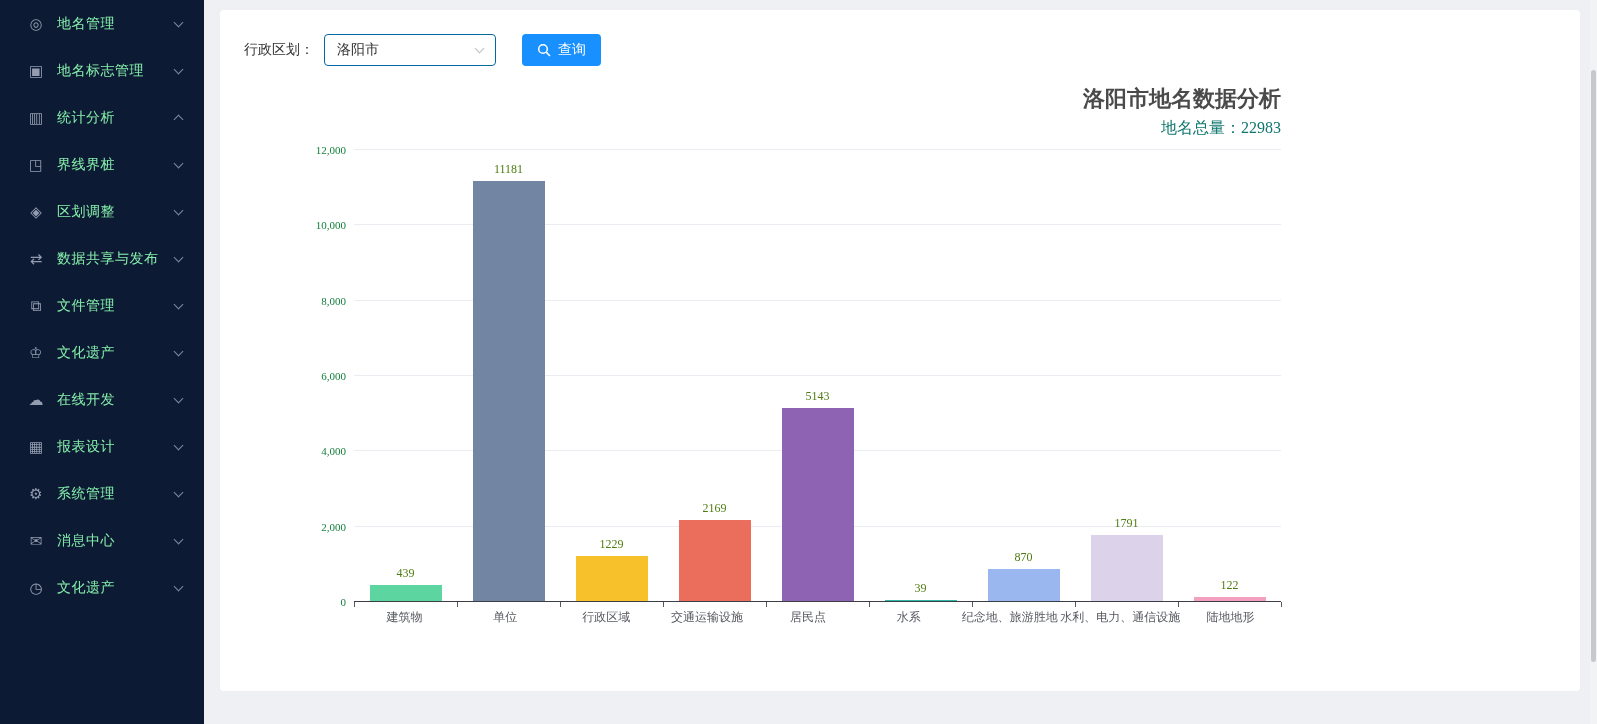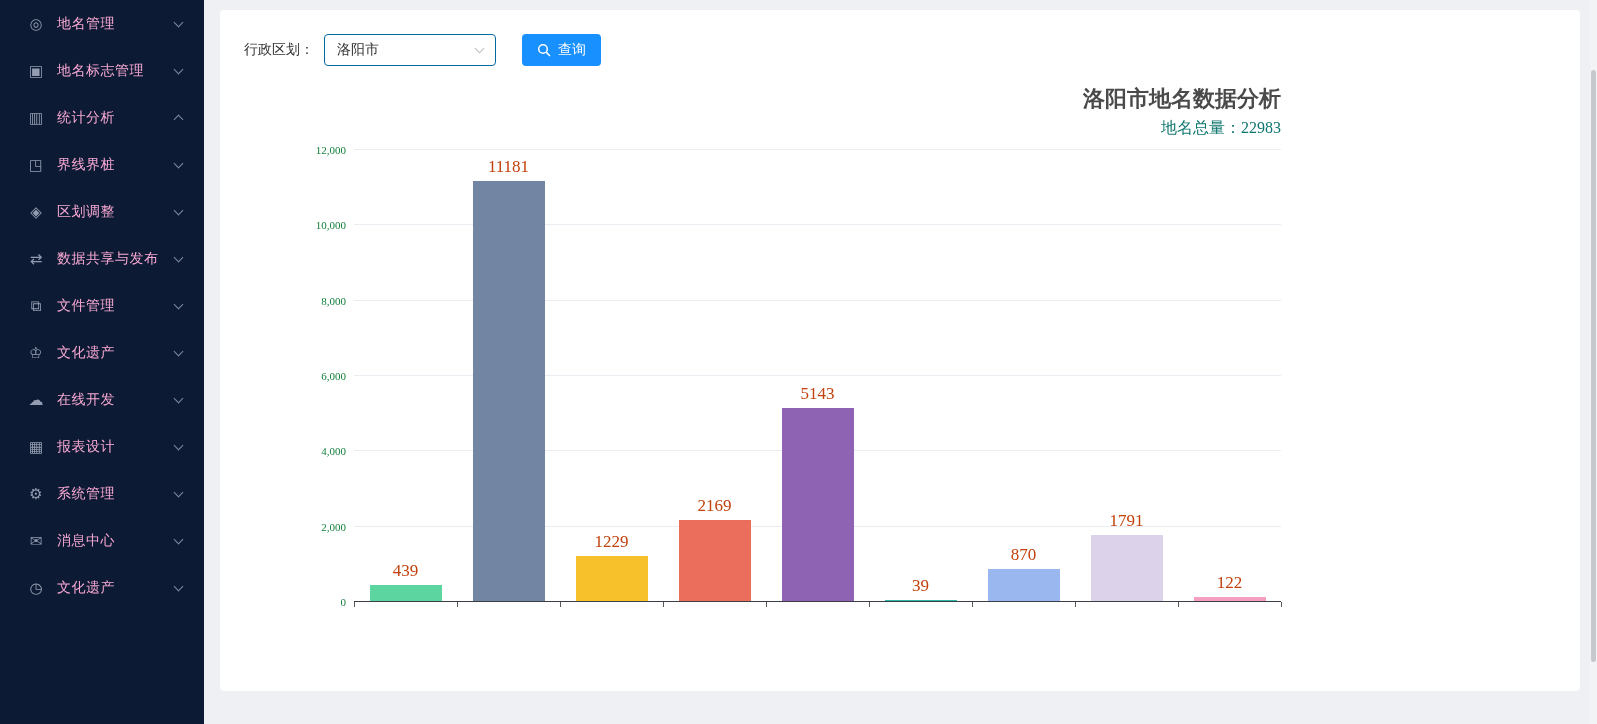--- a/index.html
+++ b/index.html
@@ -16,21 +16,21 @@
     padding-top:0; overflow:hidden;
   }
   .menu-item {
     height:47px; display:flex; align-items:center;
     padding:0 22px 0 27px; cursor:pointer; font-size:14px;
   }
   .menu-icon {
     width:18px; font-size:15px; color:#939cb0; margin-right:12px;
     display:inline-block; text-align:center; flex:0 0 18px;
   }
-  .menu-label { flex:1; color:#f9a8d4; letter-spacing:0.5px; }
+  .menu-label { flex:1; color:#86efac; letter-spacing:0.5px; }
   .chev {
     width:7px; height:7px; display:inline-block;
     border-right:1.6px solid #7e8aa0; border-bottom:1.6px solid #7e8aa0;
   }
   .chev-down { transform:rotate(45deg); margin-top:-3px; }
   .chev-up   { transform:rotate(-135deg); margin-top:4px; }
   .submenu-item {
     height:41px; display:flex; align-items:center;
     padding-left:49px; font-size:14px; color:#ccd3df; cursor:pointer;
   }
@@ -66,21 +66,21 @@
   .y-tick-label {
     position:absolute; right:8px; transform:translateY(50%);
     font-size:11px; color:#15803d;
   }
   .plot { position:relative; width:927px; height:452px; flex:0 0 927px; }
   .gridline { position:absolute; left:0; right:0; height:1px; background:#e9edf2; }
   .axis-line { position:absolute; left:0; right:0; bottom:0; height:1px; background:#3b3f45; }
   .x-tick { position:absolute; top:100%; width:1px; height:5px; background:#55585e; }
   .bars { position:absolute; left:0; right:0; top:0; bottom:0; display:flex; }
   .bar-col { flex:1; display:flex; flex-direction:column; justify-content:flex-end; align-items:center; }
-  .bar-value { font-size:17px; color:#c2410c; margin-bottom:4px; }
+  .bar-value { font-size:12px; color:#4d7c0f; margin-bottom:4px; }
   .bar-rect { width:72px; min-height:2px; }
   .x-labels { display:flex; width:927px; margin-left:110px; margin-top:7px; }
   .x-label {
     flex:1; text-align:center; font-size:12px; color:#55585e; white-space:nowrap;
   }
   
   .scroll-track { position:absolute; right:0; top:0; width:7px; height:100%; background:#f2f3f5; }
   .scroll-thumb { position:absolute; right:1px; top:70px; width:5px; height:592px; background:#c5c8cc; border-radius:3px; }
 </style>
 </head>
@@ -243,20 +243,31 @@
               <div class="x-tick" style="left: 33.3333%;"></div>
               <div class="x-tick" style="left: 44.4444%;"></div>
               <div class="x-tick" style="left: 55.5556%;"></div>
               <div class="x-tick" style="left: 66.6667%;"></div>
               <div class="x-tick" style="left: 77.7778%;"></div>
               <div class="x-tick" style="left: 88.8889%;"></div>
               <div class="x-tick" style="left: 100%;"></div>
             </div>
         </div>
       </div>
+      <div class="x-labels">
+          <div class="x-label">建筑物</div>
+          <div class="x-label">单位</div>
+          <div class="x-label">行政区域</div>
+          <div class="x-label">交通运输设施</div>
+          <div class="x-label">居民点</div>
+          <div class="x-label">水系</div>
+          <div class="x-label">纪念地、旅游胜地</div>
+          <div class="x-label">水利、电力、通信设施</div>
+          <div class="x-label">陆地地形</div>
+        </div>
     </div>
 
   </div>
 
   <div class="scroll-track">
     <div class="scroll-thumb"></div>
   </div>
 </main>
 
 </body></html>

